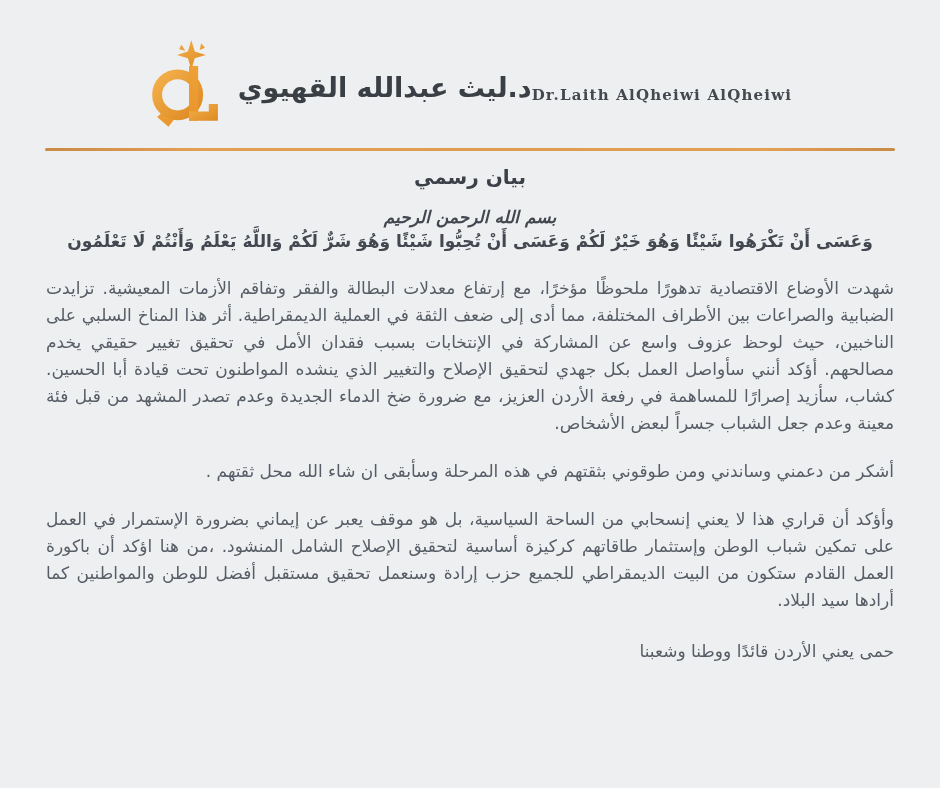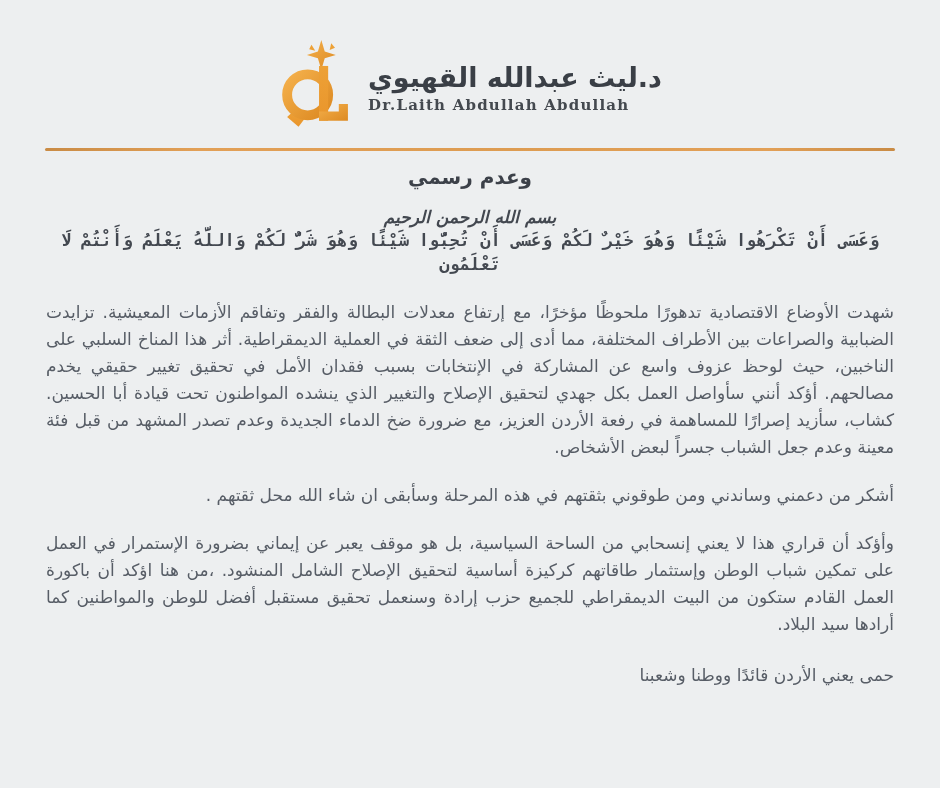--- a/index.html
+++ b/index.html
@@ -9,21 +9,21 @@
     background:#edeff0;
     font-family:"DejaVu Sans","Liberation Sans",sans-serif;
   }
   
   .letterhead{padding-top:38px;}
   .logo-row{
     display:flex;align-items:center;justify-content:center;gap:14px;
     height:100px;
   }
   .logo-mark{flex:0 0 auto;display:block;}
-  .logo-text{display:flex;flex-direction:column;align-items:flex-start;direction:ltr;}
+  .logo-text{display:flex;flex-direction:row;align-items:flex-end;direction:ltr;}
   .logo-ar{
     font-size:27px;font-weight:bold;color:#3a3f46;line-height:1.15;
     direction:rtl;
   }
   .logo-en{
     font-family:"DejaVu Serif","Liberation Serif",serif;
     font-size:15px;font-weight:600;color:#44494f;letter-spacing:1.2px;
     margin-top:2px;
   }
   .rule{
@@ -35,21 +35,21 @@
   .doc-title{
     margin:14px 0 0 0;text-align:center;
     font-size:20px;font-weight:bold;color:#3c4149;
   }
   .bismillah{
     margin-top:17px;text-align:center;
     font-size:17px;font-weight:bold;color:#434850;line-height:1.35;font-style:italic;
   }
   .verse{
     margin-top:1px;text-align:center;
-    font-size:17px;font-weight:bold;color:#434850;line-height:1.4;font-family:Liberation Mono, monospace;
+    font-size:17px;font-weight:bold;color:#434850;line-height:1.4;
   }
   .para{
     margin:21px 0 0 0;
     font-size:17px;line-height:27px;color:#575d66;
     text-align:justify;
   }
   .para.align-right{}
   .closing{
     margin-top:24px;text-align:right;
     font-size:17px;line-height:27px;color:#575d66;
@@ -83,29 +83,29 @@
         <path d="M22 92 L36 102 L27 114 L12 101 Z" fill="url(#lg2)"></path>
 
         <circle cx="39" cy="72" r="27" fill="none" stroke="url(#lg)" stroke-width="13"></circle>
 
         <rect x="54" y="34" width="12" height="72" fill="url(#lg2)"></rect>
 
         <path d="M54 106 H92 V84 H80 V94 H54 Z" fill="url(#lg)"></path>
       </svg>
       <div class="logo-text">
         <div class="logo-ar">د.ليث عبدالله القهيوي</div>
-        <div class="logo-en">Dr.Laith Abdullah Abdullah</div>
+        <div class="logo-en">Dr.Laith AlQheiwi AlQheiwi</div>
       </div>
     </div>
     <div class="rule"></div>
   </header>
 
   <main class="content">
 
-    <h1 class="doc-title">وعدم رسمي</h1>
+    <h1 class="doc-title">بيان رسمي</h1>
 
     <div class="bismillah">بسم الله الرحمن الرحيم</div>
     <div class="verse">وَعَسَى أَنْ تَكْرَهُوا شَيْئًا وَهُوَ خَيْرٌ لَكُمْ وَعَسَى أَنْ تُحِبُّوا شَيْئًا وَهُوَ شَرٌّ لَكُمْ وَاللَّهُ يَعْلَمُ وَأَنْتُمْ لَا تَعْلَمُون</div>
 
     <p class="para">شهدت الأوضاع الاقتصادية تدهورًا ملحوظًا مؤخرًا، مع إرتفاع معدلات البطالة والفقر وتفاقم الأزمات المعيشية. تزايدت الضبابية والصراعات بين الأطراف المختلفة، مما أدى إلى ضعف الثقة في العملية الديمقراطية. أثر هذا المناخ السلبي على الناخبين، حيث لوحظ عزوف واسع عن المشاركة في الإنتخابات بسبب فقدان الأمل في تحقيق تغيير حقيقي يخدم مصالحهم. أؤكد أنني سأواصل العمل بكل جهدي لتحقيق الإصلاح والتغيير الذي ينشده المواطنون تحت قيادة أبا الحسين. كشاب، سأزيد إصرارًا للمساهمة في رفعة الأردن العزيز، مع ضرورة ضخ الدماء الجديدة وعدم تصدر المشهد من قبل فئة معينة وعدم جعل الشباب جسراً لبعض الأشخاص.</p>
     <p class="para align-right">أشكر من دعمني وساندني ومن طوقوني بثقتهم في هذه المرحلة وسأبقى ان شاء الله محل ثقتهم .</p>
     <p class="para">وأؤكد أن قراري هذا لا يعني إنسحابي من الساحة السياسية، بل هو موقف يعبر عن إيماني بضرورة الإستمرار في العمل على تمكين شباب الوطن وإستثمار طاقاتهم كركيزة أساسية لتحقيق الإصلاح الشامل المنشود. ،من هنا اؤكد أن باكورة العمل القادم ستكون من البيت الديمقراطي للجميع حزب إرادة  وسنعمل تحقيق مستقبل أفضل للوطن والمواطنين كما أرادها سيد البلاد.</p>
 
     <div class="closing">
       <div>حمى يعني الأردن قائدًا ووطنا وشعبنا</div>

